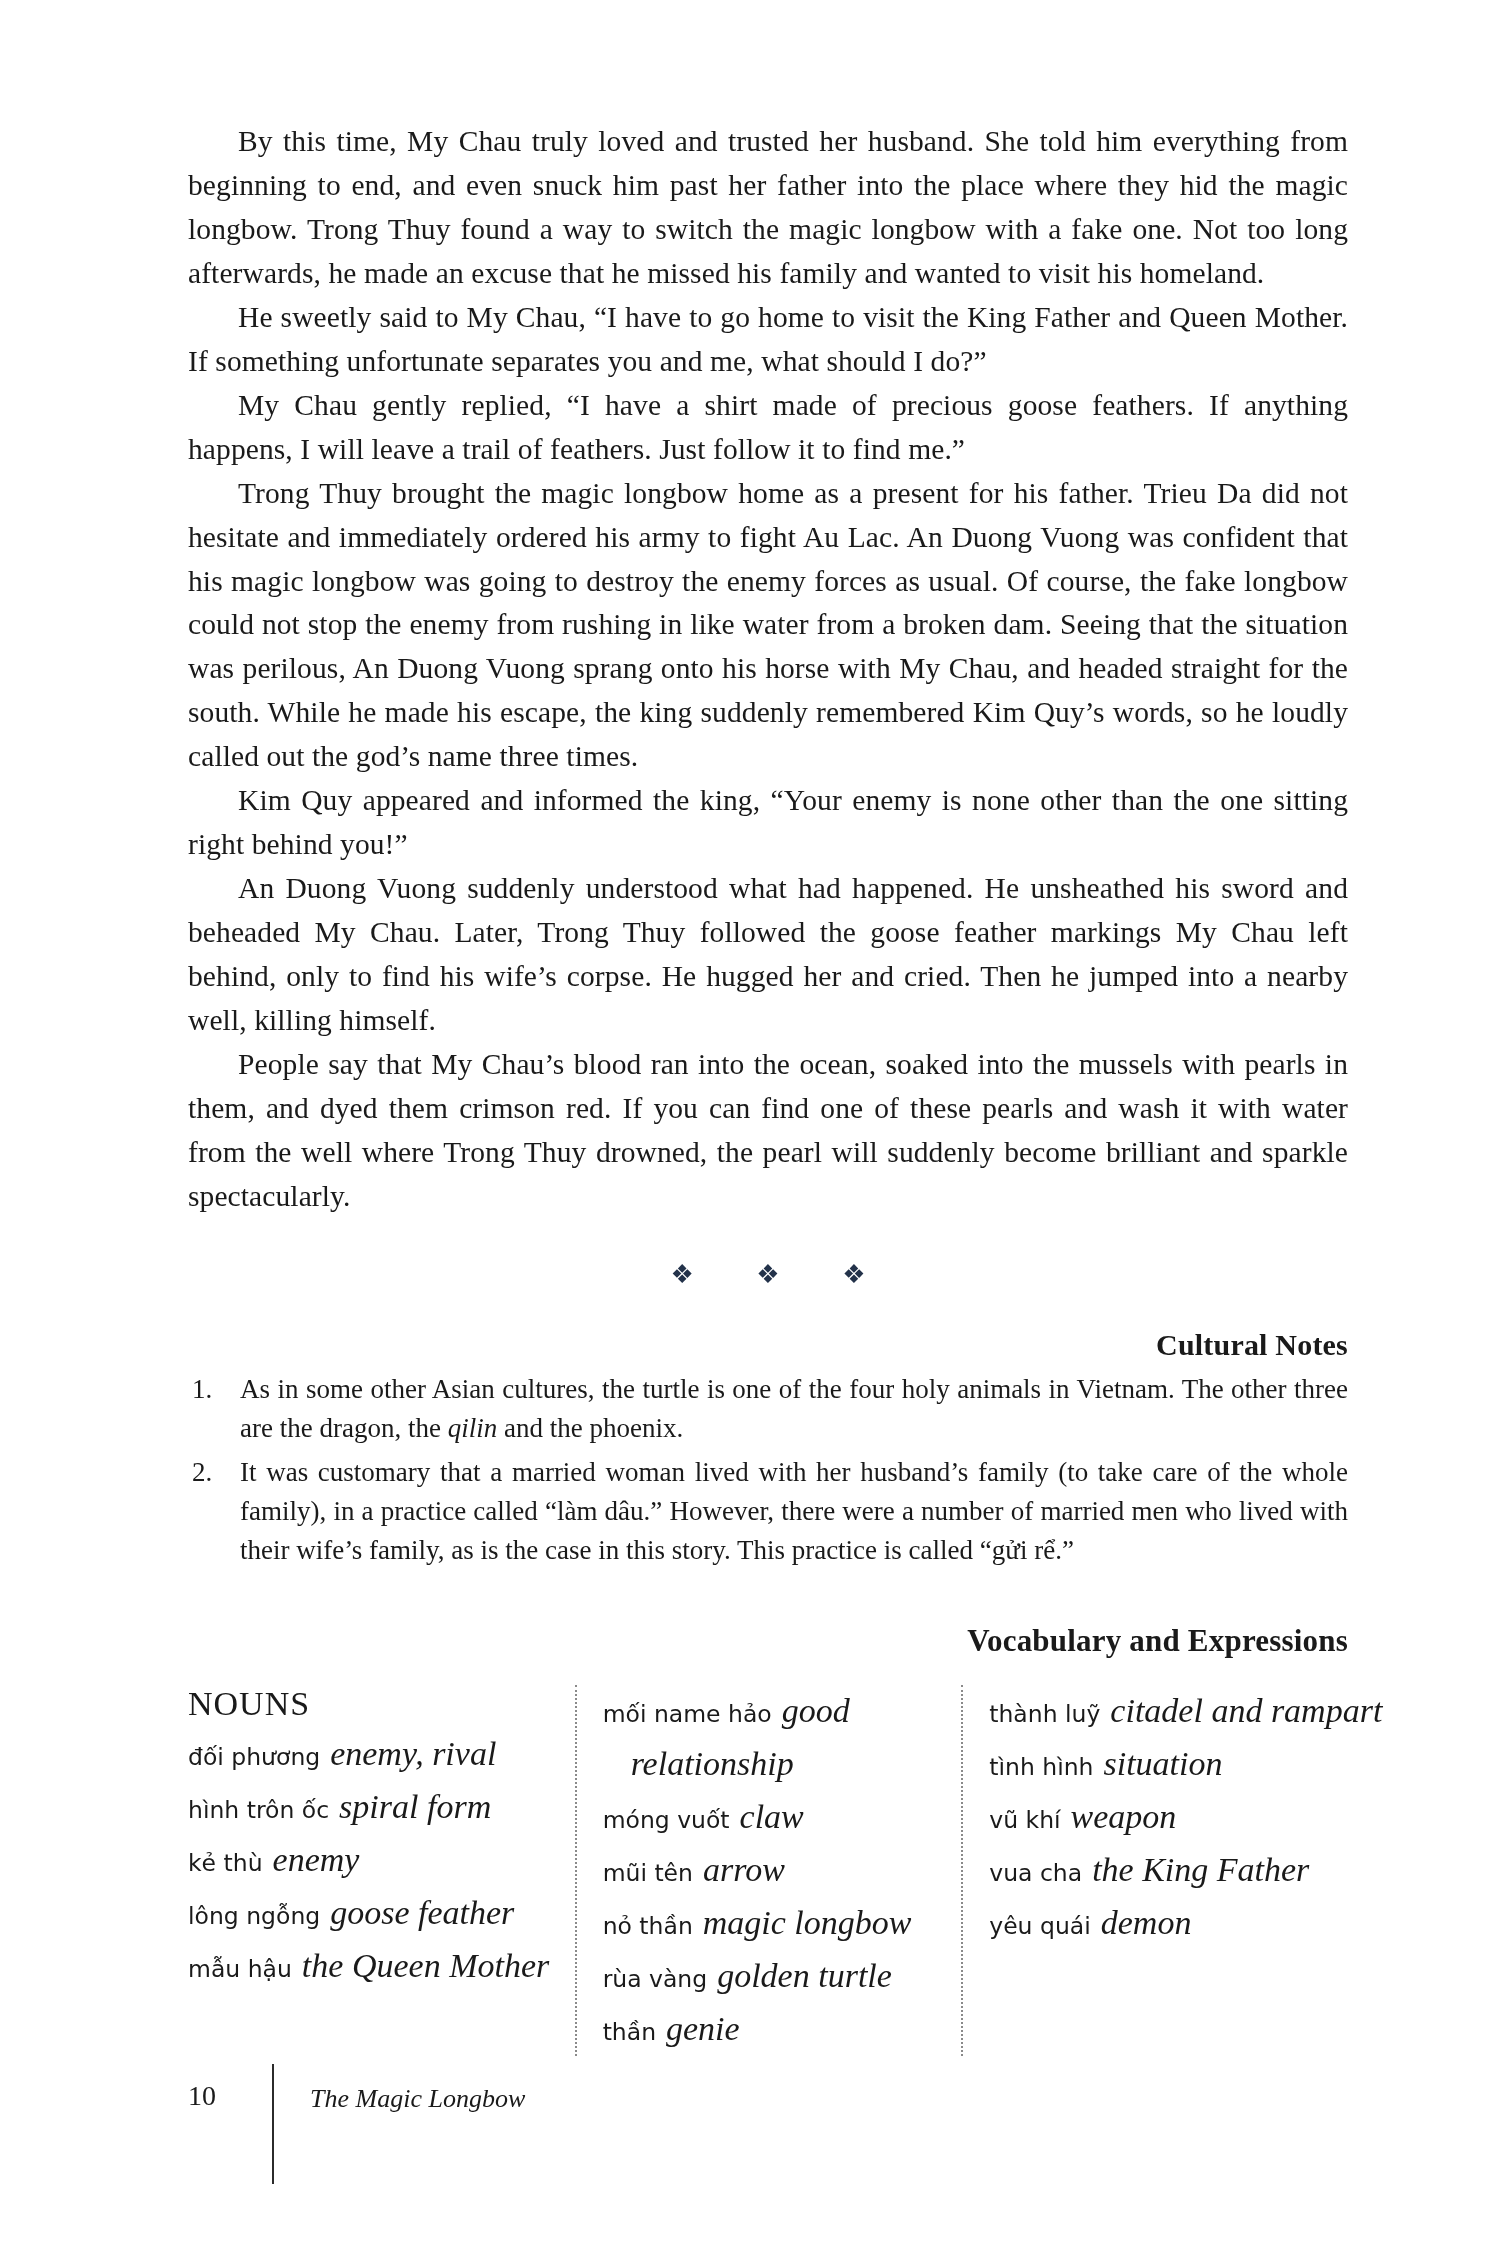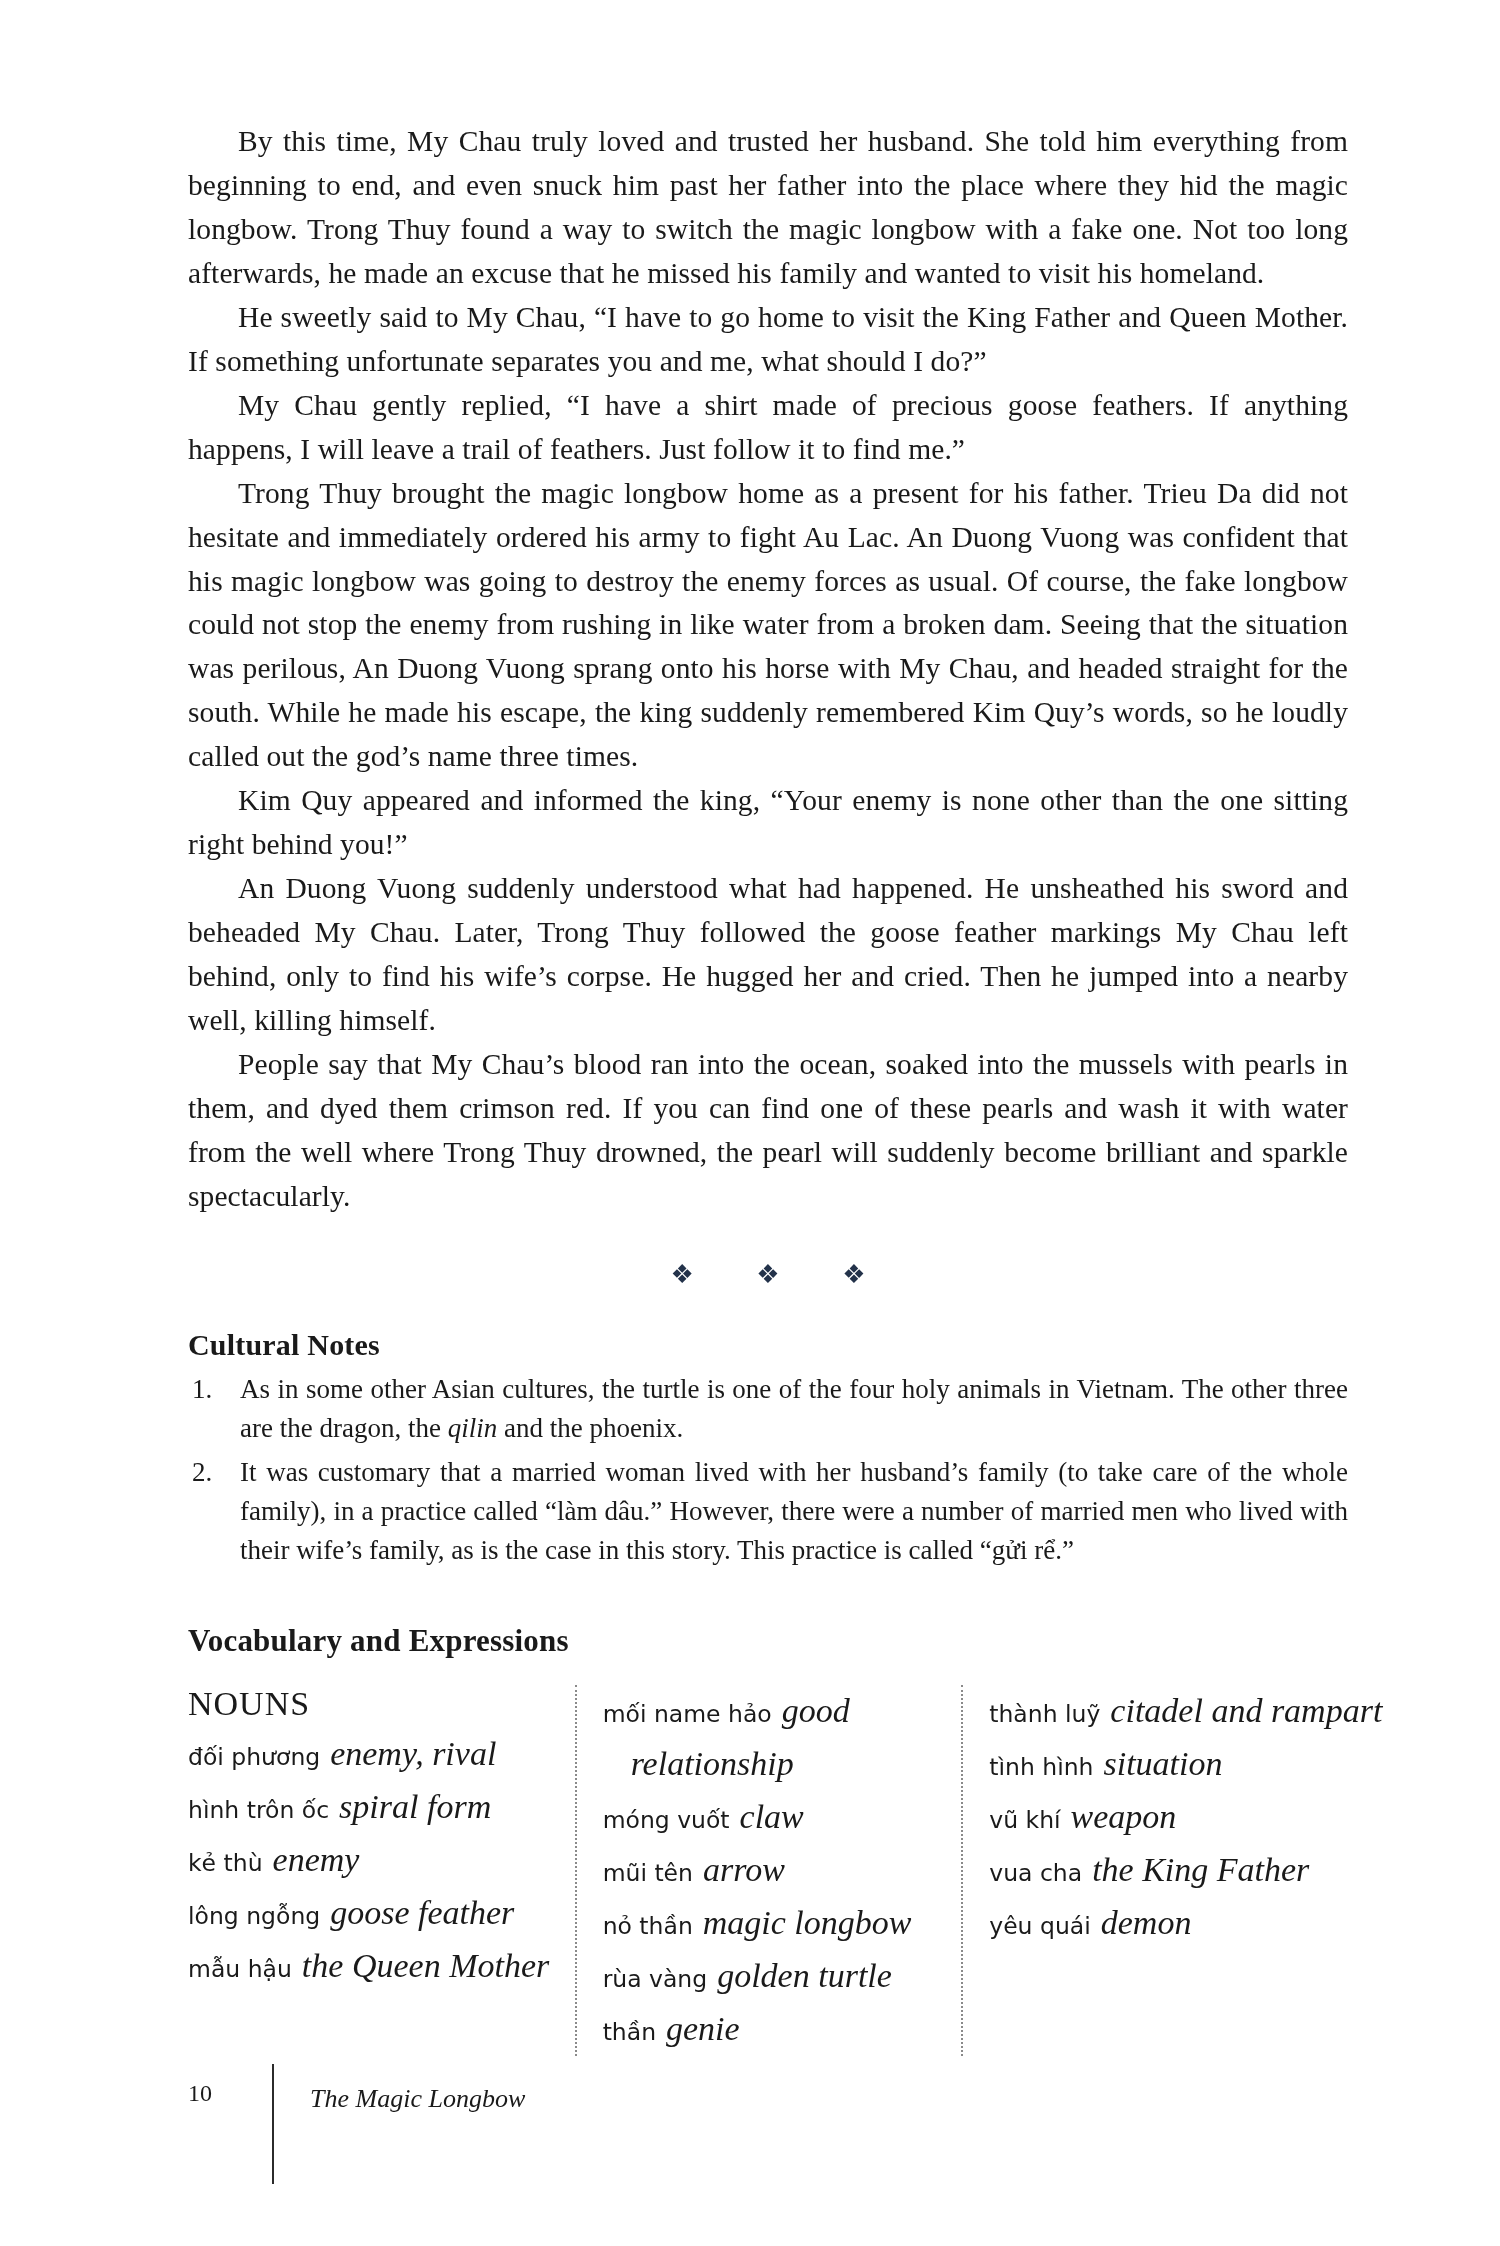--- a/index.html
+++ b/index.html
@@ -46,20 +46,21 @@
     letter-spacing: 28px;
     color: #23324a;
     padding-left: 28px;
   }
   h2.section-head {
     font-family: "Liberation Serif", serif;
     font-weight: bold;
     font-size: 30px;
     margin: 38px 0 8px 0;
     letter-spacing: 0.2px;
+    text-align: right;
   }
   h2.vocab-head {
     margin-top: 52px;
     font-size: 31px;
   }
   ol.notes {
     margin: 4px 0 0 0;
     padding: 0;
     list-style: none;
     counter-reset: note;
@@ -121,21 +122,21 @@
     position: absolute;
     left: 188px;
     bottom: 86px;
     width: 1160px;
     height: 90px;
   }
   .folio {
     position: absolute;
     left: 0;
     top: 10px;
-    font-size: 24px;
+    font-size: 28px;
     font-family: "Liberation Serif", serif;
   }
   .footer-rule {
     position: absolute;
     left: 84px;
     top: -6px;
     width: 2px;
     height: 120px;
     background: #2b2b2b;
   }

